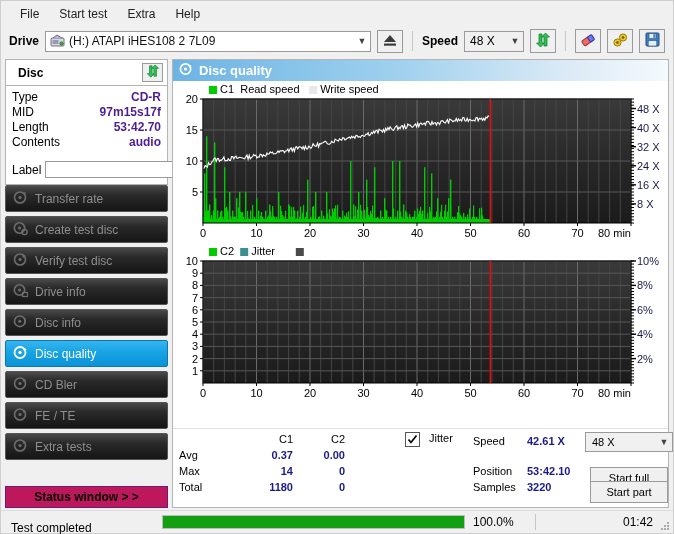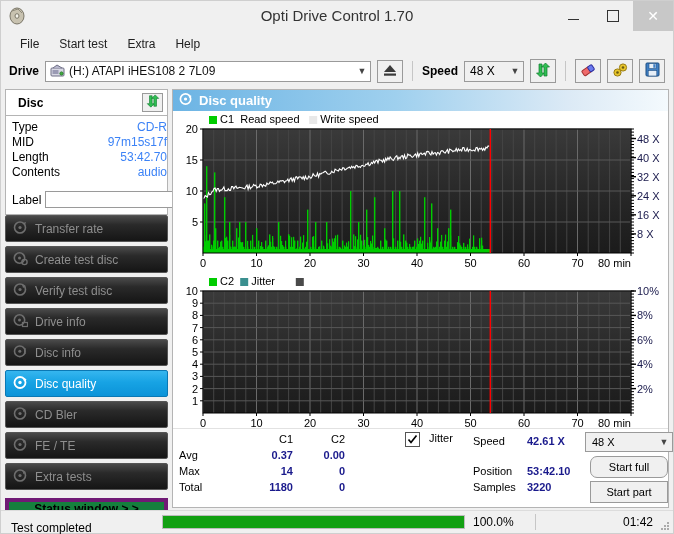--- a/index.html
+++ b/index.html
@@ -90,46 +90,46 @@
     width:163px;min-width:163px;display:flex;flex-direction:column;
   }
   .disc-box{
     border:1px solid #b4b4b4;background:#fff;box-sizing:border-box;
   }
   .disc-head{
     display:flex;align-items:center;justify-content:space-between;
     padding:3px 4px 3px 12px;border-bottom:1px solid #b4b4b4;
   }
   .disc-head .h{font-weight:bold;font-size:12px;}
-  .disc-rows{padding:4px 0 5px 6px;}
+  .disc-rows{padding:4px 6px 5px 6px;}
   .disc-row{
     display:flex;justify-content:space-between;align-items:center;
     font-size:12px;line-height:15px;
   }
   .disc-row .k{color:#000;}
-  .disc-row .v{color:#3b82f6;font-weight:normal;}
+  .disc-row .v{color:#4c1d95;font-weight:bold;}
   .label-row{display:flex;align-items:center;gap:4px;margin-top:10px;}
   .label-row .k{font-size:12px;}
   .label-input{
     flex:1;height:17px;background:#fff;border:1px solid #9a9a9a;box-sizing:border-box;
   }
   .nav{margin-top:0;display:flex;flex-direction:column;gap:4px;}
   .navbtn{
     height:27px;display:flex;align-items:center;gap:7px;padding-left:7px;
     background:linear-gradient(to bottom,#4a4a4a 0%,#2a2a2a 35%,#151515 100%);
     border:1px solid #555;border-radius:2px;box-sizing:border-box;
     color:#8e8e8e;font-size:12px;
   }
   .navbtn.active{
     background:linear-gradient(to bottom,#36b6ef 0%,#17a3e4 45%,#0b93d8 100%);
     border:1px solid #0a78b4;color:#ffffff;
   }
   .navspacer{flex:1;min-height:4px;}
   .statusbtn{
-    height:22px;border:4px solid #701a75;background:#15803d;
+    height:22px;border:1px solid #701a75;background:#be185d;
     display:flex;align-items:center;justify-content:center;
     font-size:12px;font-weight:bold;box-sizing:border-box;margin-top:4px;
   }
   
   .rightcol{
     flex:1;border:1px solid #b4b4b4;background:#fff;box-sizing:border-box;
     display:flex;flex-direction:column;min-width:0;
   }
   .panel-head{
     height:21px;min-height:21px;
@@ -180,41 +180,20 @@
   .sb-pct{width:62px;text-align:left;padding-left:8px;font-size:12px;}
   .sb-time{margin-left:auto;padding-right:20px;font-size:12px;}
   .grip{position:absolute;right:4px;bottom:3px;width:9px;height:9px;}
   .grip i{position:absolute;width:2px;height:2px;background:#aaa;}
 </style>
 </head>
 <body>
 
 <div class="window">
 
-  <div class="titlebar">
-    <div class="app-icon">
-      <svg width="18" height="18" viewBox="0 0 18 18">
-        <ellipse cx="8" cy="9" rx="7" ry="8" fill="#c8c2b0" stroke="#7a7668"></ellipse>
-        <ellipse cx="8" cy="9" rx="2" ry="2.3" fill="#f4f2ea" stroke="#7a7668"></ellipse>
-        <path d="M3 4 L9 2 L13 6" stroke="#8e897a" fill="none"></path>
-      </svg>
-    </div>
-    <div class="title-text">Opti Drive Control 1.70</div>
-    <div class="winbtns">
-      <div class="winbtn">
-          <span class="min"></span>
-        </div>
-      <div class="winbtn">
-          <span class="max"></span>
-        </div>
-      <div class="winbtn close">
-          <span class="cls">✕</span>
-        </div>
-    </div>
-  </div>
 
   <div class="menubar">
     <div class="menuitem">File</div>
     <div class="menuitem">Start test</div>
     <div class="menuitem">Extra</div>
     <div class="menuitem">Help</div>
   </div>
 
   <div class="toolbar">
     <span class="lbl-bold">Drive</span>
@@ -1171,21 +1150,21 @@
         <div class="cell num" style="left:354px;top:6px;width:58px;text-align:left;">42.61 X</div>
         <div class="cell" style="left:300px;top:36px;">Position</div>
         <div class="cell num" style="left:354px;top:36px;width:58px;text-align:left;">53:42.10</div>
         <div class="cell" style="left:300px;top:52px;">Samples</div>
         <div class="cell num" style="left:354px;top:52px;width:58px;text-align:left;">3220</div>
 
         <div class="spd-combo" style="left:412px;top:3px;">
           <span>48 X</span>
           <span class="cbarrow">▼</span>
         </div>
-        <div class="act-btn" style="left:417px;top:27px;border-radius:7px;">Start full</div>
+        <div class="act-btn" style="left:417px;top:38px;">Start full</div>
         <div class="act-btn" style="left:417px;top:52px;">Start part</div>
       </div>
     </div>
   </div>
 
   <div class="statusbar">
     <div class="sb-text">Test completed</div>
     <div class="progress-outer">
       <div class="progress-fill" id="progfill" style="width: 100%;"></div>
     </div>

